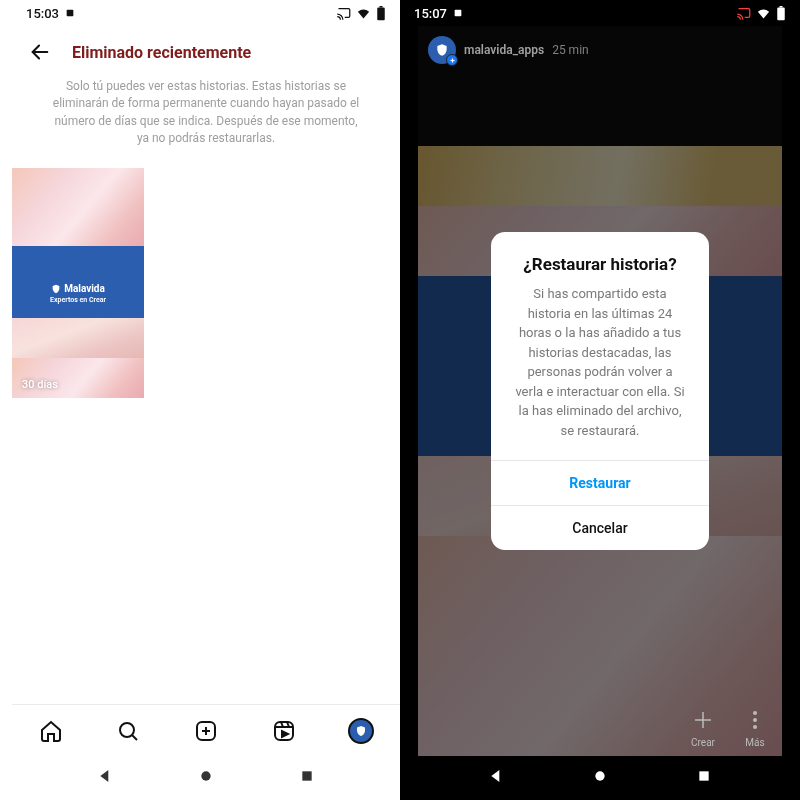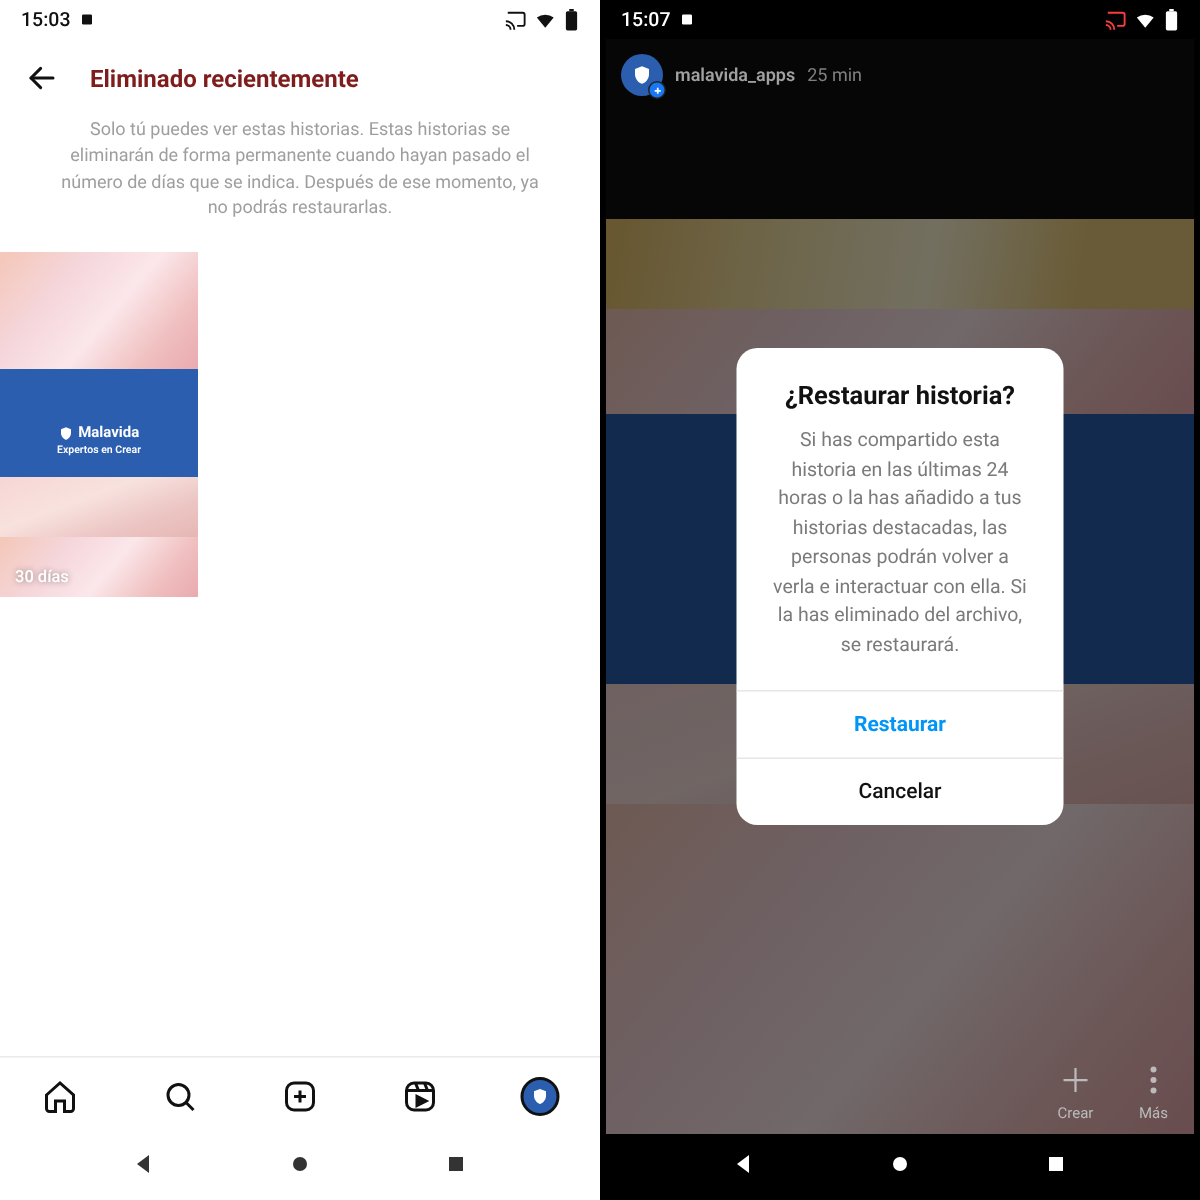--- a/index.html
+++ b/index.html
@@ -1,18 +1,18 @@
 <!DOCTYPE html>
 <html><head>
 <meta charset="utf-8">
 <style>
   * { margin: 0; padding: 0; box-sizing: border-box; font-family: -apple-system, BlinkMacSystemFont, "Segoe UI", Roboto, Helvetica, Arial, sans-serif; }
   body { background: #fff; width: 800px; height: 800px; overflow: hidden; display: flex; }
   .phone { width: 400px; height: 800px; position: relative; display: flex; flex-direction: column; }
-  .phone-left { background: #fff; }
+  .phone-left { background: #fff; padding-left: 12px; }
   .phone-right { background: #000; }
 
   
   .status-bar { height: 26px; display: flex; align-items: center; justify-content: space-between; padding: 0 14px; font-size: 13px; font-weight: 500; }
   .status-bar.dark { color: #111; }
   .status-bar.light { color: #fff; gap: 36px; }
   .status-left { display: flex; align-items: center; gap: 6px; }
   .status-right { display: flex; align-items: center; gap: 5px; }
   .status-icon { display: inline-flex; }
 
@@ -36,21 +36,21 @@
   .tabbar { height: 52px; border-top: 1px solid #eaeaea; display: flex; align-items: center; justify-content: space-around; margin-top: auto; }
   .tab { width: 28px; height: 28px; display: flex; align-items: center; justify-content: center; }
   .avatar-circle { width: 26px; height: 26px; border-radius: 50%; background: #2b5eaf; display: flex; align-items: center; justify-content: center; border: 2px solid #111; }
 
   
   .sysnav { height: 44px; display: flex; align-items: center; justify-content: space-evenly; }
   .sysnav.dark svg { fill: #333; }
   .sysnav.light svg { fill: #fff; }
 
   
-  .story-view { flex: 1; position: relative; margin: 0 4px; overflow: hidden; text-decoration: underline; }
+  .story-view { flex: 1; position: relative; margin: 0 18px; overflow: hidden; text-decoration: underline; }
   .story-bg { position: absolute; inset: 0; filter: brightness(0.45); }
   .story-header { position: absolute; top: 10px; left: 10px; display: flex; align-items: center; gap: 8px; color: #a0a0a0; font-size: 12px; z-index: 2; }
   .story-avatar { width: 28px; height: 28px; border-radius: 50%; background: #2b5eaf; display: flex; align-items: center; justify-content: center; position: relative; }
   .plus-badge { position: absolute; bottom: -2px; right: -2px; width: 12px; height: 12px; border-radius: 50%; background: #1877f2; border: 1.5px solid #222; display: flex; align-items: center; justify-content: center; }
   .story-user { font-weight: 600; }
   .story-time { color: #808080; }
 
   
   .dialog-scrim { position: absolute; inset: 0; z-index: 5; display: flex; align-items: center; justify-content: center; }
   .dialog { width: 218px; background: #fff; border-radius: 14px; overflow: hidden; }

